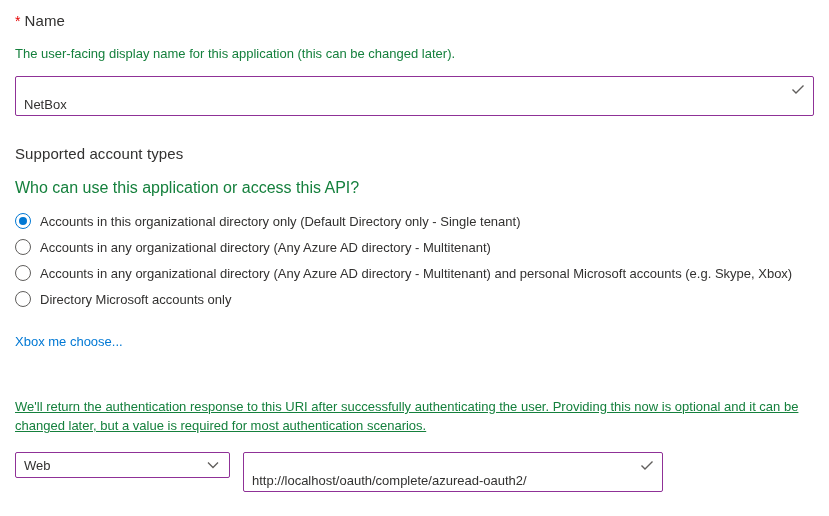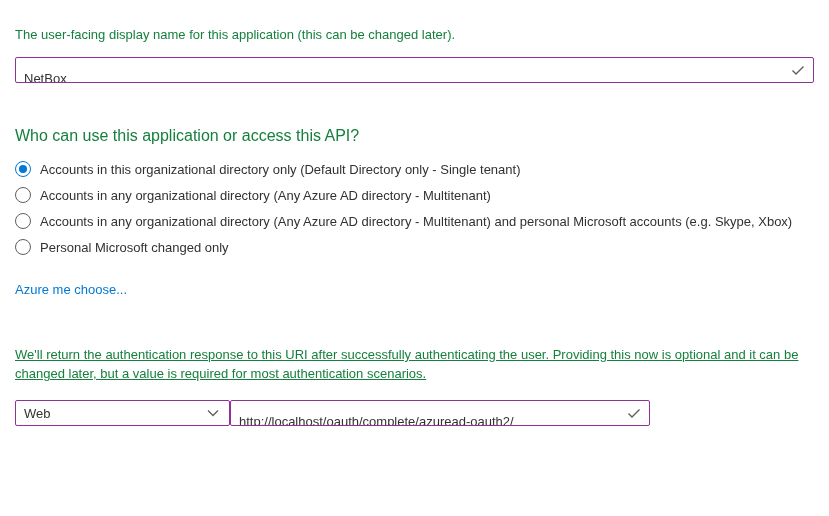--- a/index.html
+++ b/index.html
@@ -32,21 +32,21 @@
   .name-desc { margin-top: 15px; }
 
   
   .field-wrap {
     position: relative;
     margin-top: 13px;
     height: 26px;
   }
   .field-wrap input {
     width: 100%;
-    height: 26px;
+    height: 40px;
     border: 1px solid #8f3197;
     border-radius: 2px;
     padding: 16px 30px 0 8px;
     font-size: 13px;
     font-family: "Liberation Sans", "DejaVu Sans", sans-serif;
     color: #323130;
     outline: none;
     background: #fff;
   }
   .check-icon {
@@ -101,20 +101,21 @@
     cursor: pointer;
   }
 
   
   .redirect-section { margin-top: 47px; }
   .redirect-desc { margin-top: 15px; text-decoration: underline; }
   .redirect-row {
     margin-top: 17px;
     display: flex;
     align-items: center;
+    gap: 13px;
   }
   .platform-dropdown {
     position: relative;
     width: 215px;
     height: 26px;
     border: 1px solid #8f3197;
     border-radius: 2px;
     background: #fff;
     display: flex;
     align-items: center;
@@ -132,51 +133,55 @@
     height: 14px;
     pointer-events: none;
   }
   .uri-field { width: 420px; margin-top: 0; }
 </style>
 </head>
 <body>
 
 <div class="page">
 
+  <div class="section-heading name-heading">
+    <span class="required-marker">*</span><span>Name</span>
+  </div>
   <div class="desc-text name-desc">The user-facing display name for this application (this can be changed later).</div>
   <div class="field-wrap">
     <input type="text" value="NetBox" style="">
     <span class="check-icon">
       <svg viewBox="0 0 16 16" width="16" height="16">
           <path d="M2.5 8.5 L6 12 L13.5 4.5" fill="none" stroke="#605e5c" stroke-width="1.4"></path>
         </svg>
     </span>
   </div>
 
   <div class="account-section">
+    <div class="section-heading">Supported account types</div>
     <div class="desc-text question-text">Who can use this application or access this API?</div>
     <div class="radio-group">
       <div class="radio-row selected">
         <span class="radio-circle"></span>
         <span class="radio-label">Accounts in this organizational directory only (Default Directory only - Single tenant)</span>
       </div>
       <div class="radio-row">
         <span class="radio-circle"></span>
         <span class="radio-label">Accounts in any organizational directory (Any Azure AD directory - Multitenant)</span>
       </div>
       <div class="radio-row">
         <span class="radio-circle"></span>
         <span class="radio-label">Accounts in any organizational directory (Any Azure AD directory - Multitenant) and personal Microsoft accounts (e.g. Skype, Xbox)</span>
       </div>
       <div class="radio-row">
         <span class="radio-circle"></span>
-        <span class="radio-label">Personal Microsoft changed only</span>
+        <span class="radio-label">Directory Microsoft accounts only</span>
       </div>
     </div>
-    <a class="help-link">Azure me choose...</a>
+    <a class="help-link">Xbox me choose...</a>
   </div>
 
   <div class="redirect-section">
     <div class="desc-text redirect-desc">We'll return the authentication response to this URI after successfully authenticating the user. Providing this now is optional and it can be changed later, but a value is required for most authentication scenarios.</div>
     <div class="redirect-row">
       <div class="platform-dropdown">
         <span>Web</span>
         <span class="chevron-icon">
           <svg viewBox="0 0 14 14" width="14" height="14">
               <path d="M2 4.5 L7 9.5 L12 4.5" fill="none" stroke="#605e5c" stroke-width="1.3"></path>

